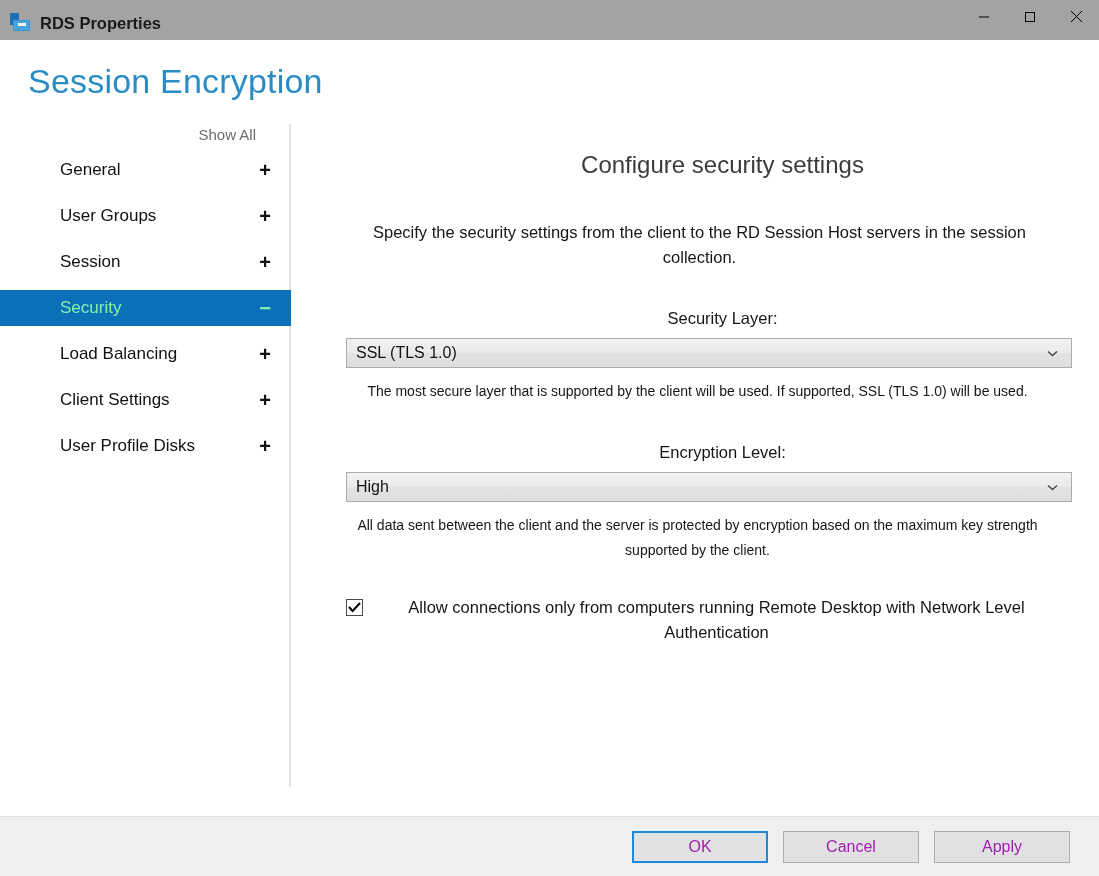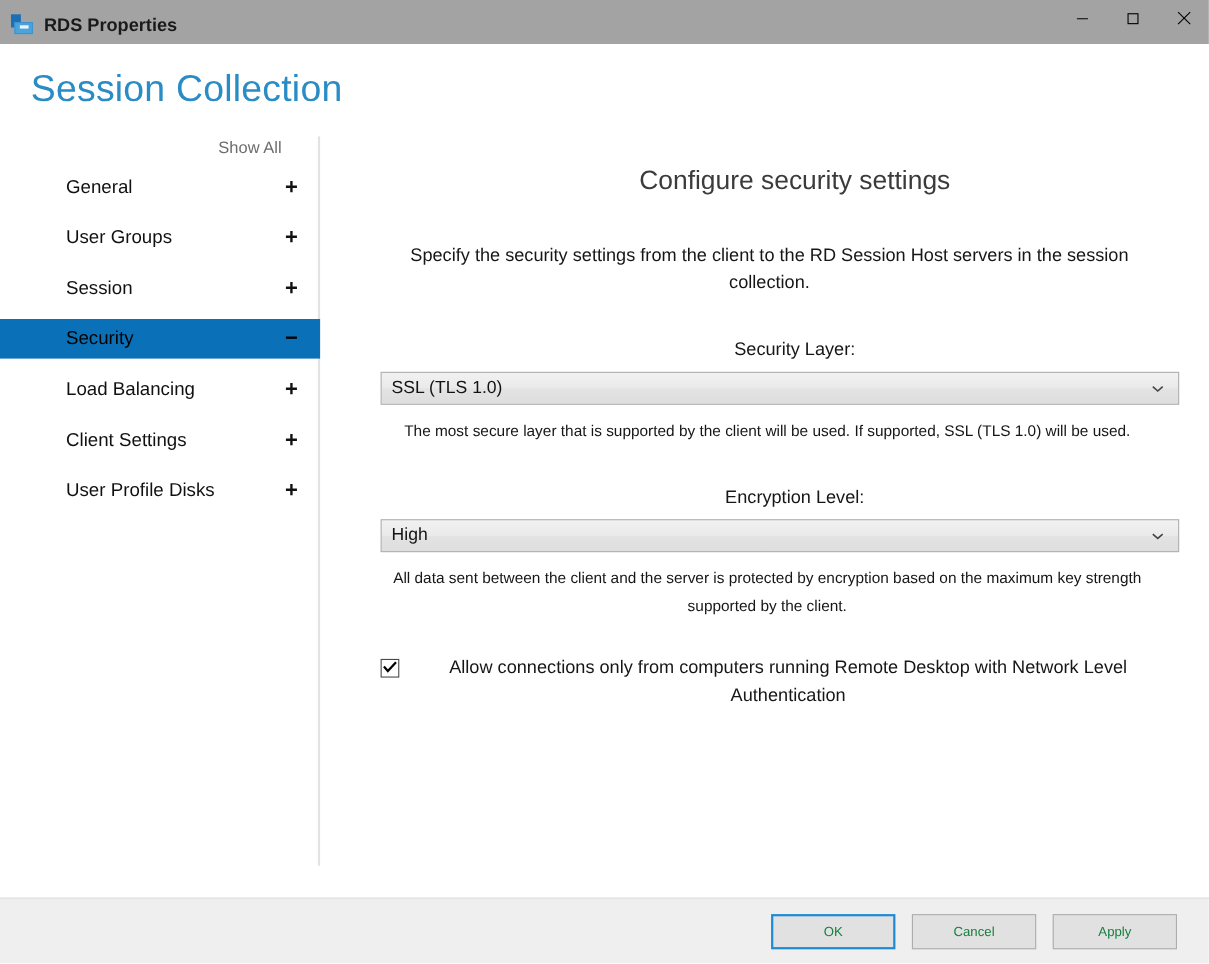--- a/index.html
+++ b/index.html
@@ -151,21 +151,21 @@
     display: flex;
     align-items: center;
     padding: 0 0 0 60px;
     color: #111111;
     font-size: 17px;
     cursor: default;
     position: relative;
   }
   .nav-item.selected {
     background: #0a71b8;
-    color: #000000;
+    color: #86efac;
   }
 
   .nav-label { flex: 1 1 auto; line-height: 22px; }
 
   .nav-sign {
     width: 36px;
     text-align: left;
     font-size: 20px;
     font-weight: 700;
     line-height: 20px;
@@ -271,25 +271,25 @@
     background: #efeff0;
     border-top: 1px solid #dfdfdf;
     display: flex;
     align-items: center;
     justify-content: flex-end;
     padding-right: 29px;
     gap: 15px;
   }
 
   .btn {
-    width: 113px;
+    width: 136px;
     height: 32px;
-    font-size: 12px;
+    font-size: 16px;
     font-family: "Liberation Sans", sans-serif;
-    color: #15803d;
+    color: #a21caf;
     background: #e1e1e1;
     border: 1px solid #adadad;
     cursor: default;
     line-height: 18px;
     display: flex;
     align-items: center;
     justify-content: center;
   }
   .btn.default {
     border: 2px solid #1e8ad6;
@@ -328,21 +328,21 @@
         <span>
           <svg width="13" height="13" viewBox="0 0 13 13">
               <line x1="1" y1="1" x2="12" y2="12" stroke="#000" stroke-width="1"></line>
               <line x1="12" y1="1" x2="1" y2="12" stroke="#000" stroke-width="1"></line>
             </svg>
         </span>
       </button>
     </div>
   </div>
 
-  <div class="page-heading">Session Collection</div>
+  <div class="page-heading">Session Encryption</div>
 
   <div class="body">
 
     <div class="nav">
       <div class="nav-divider"></div>
 
       <div class="show-all">Show All</div>
 
       <div class="nav-list">
 

